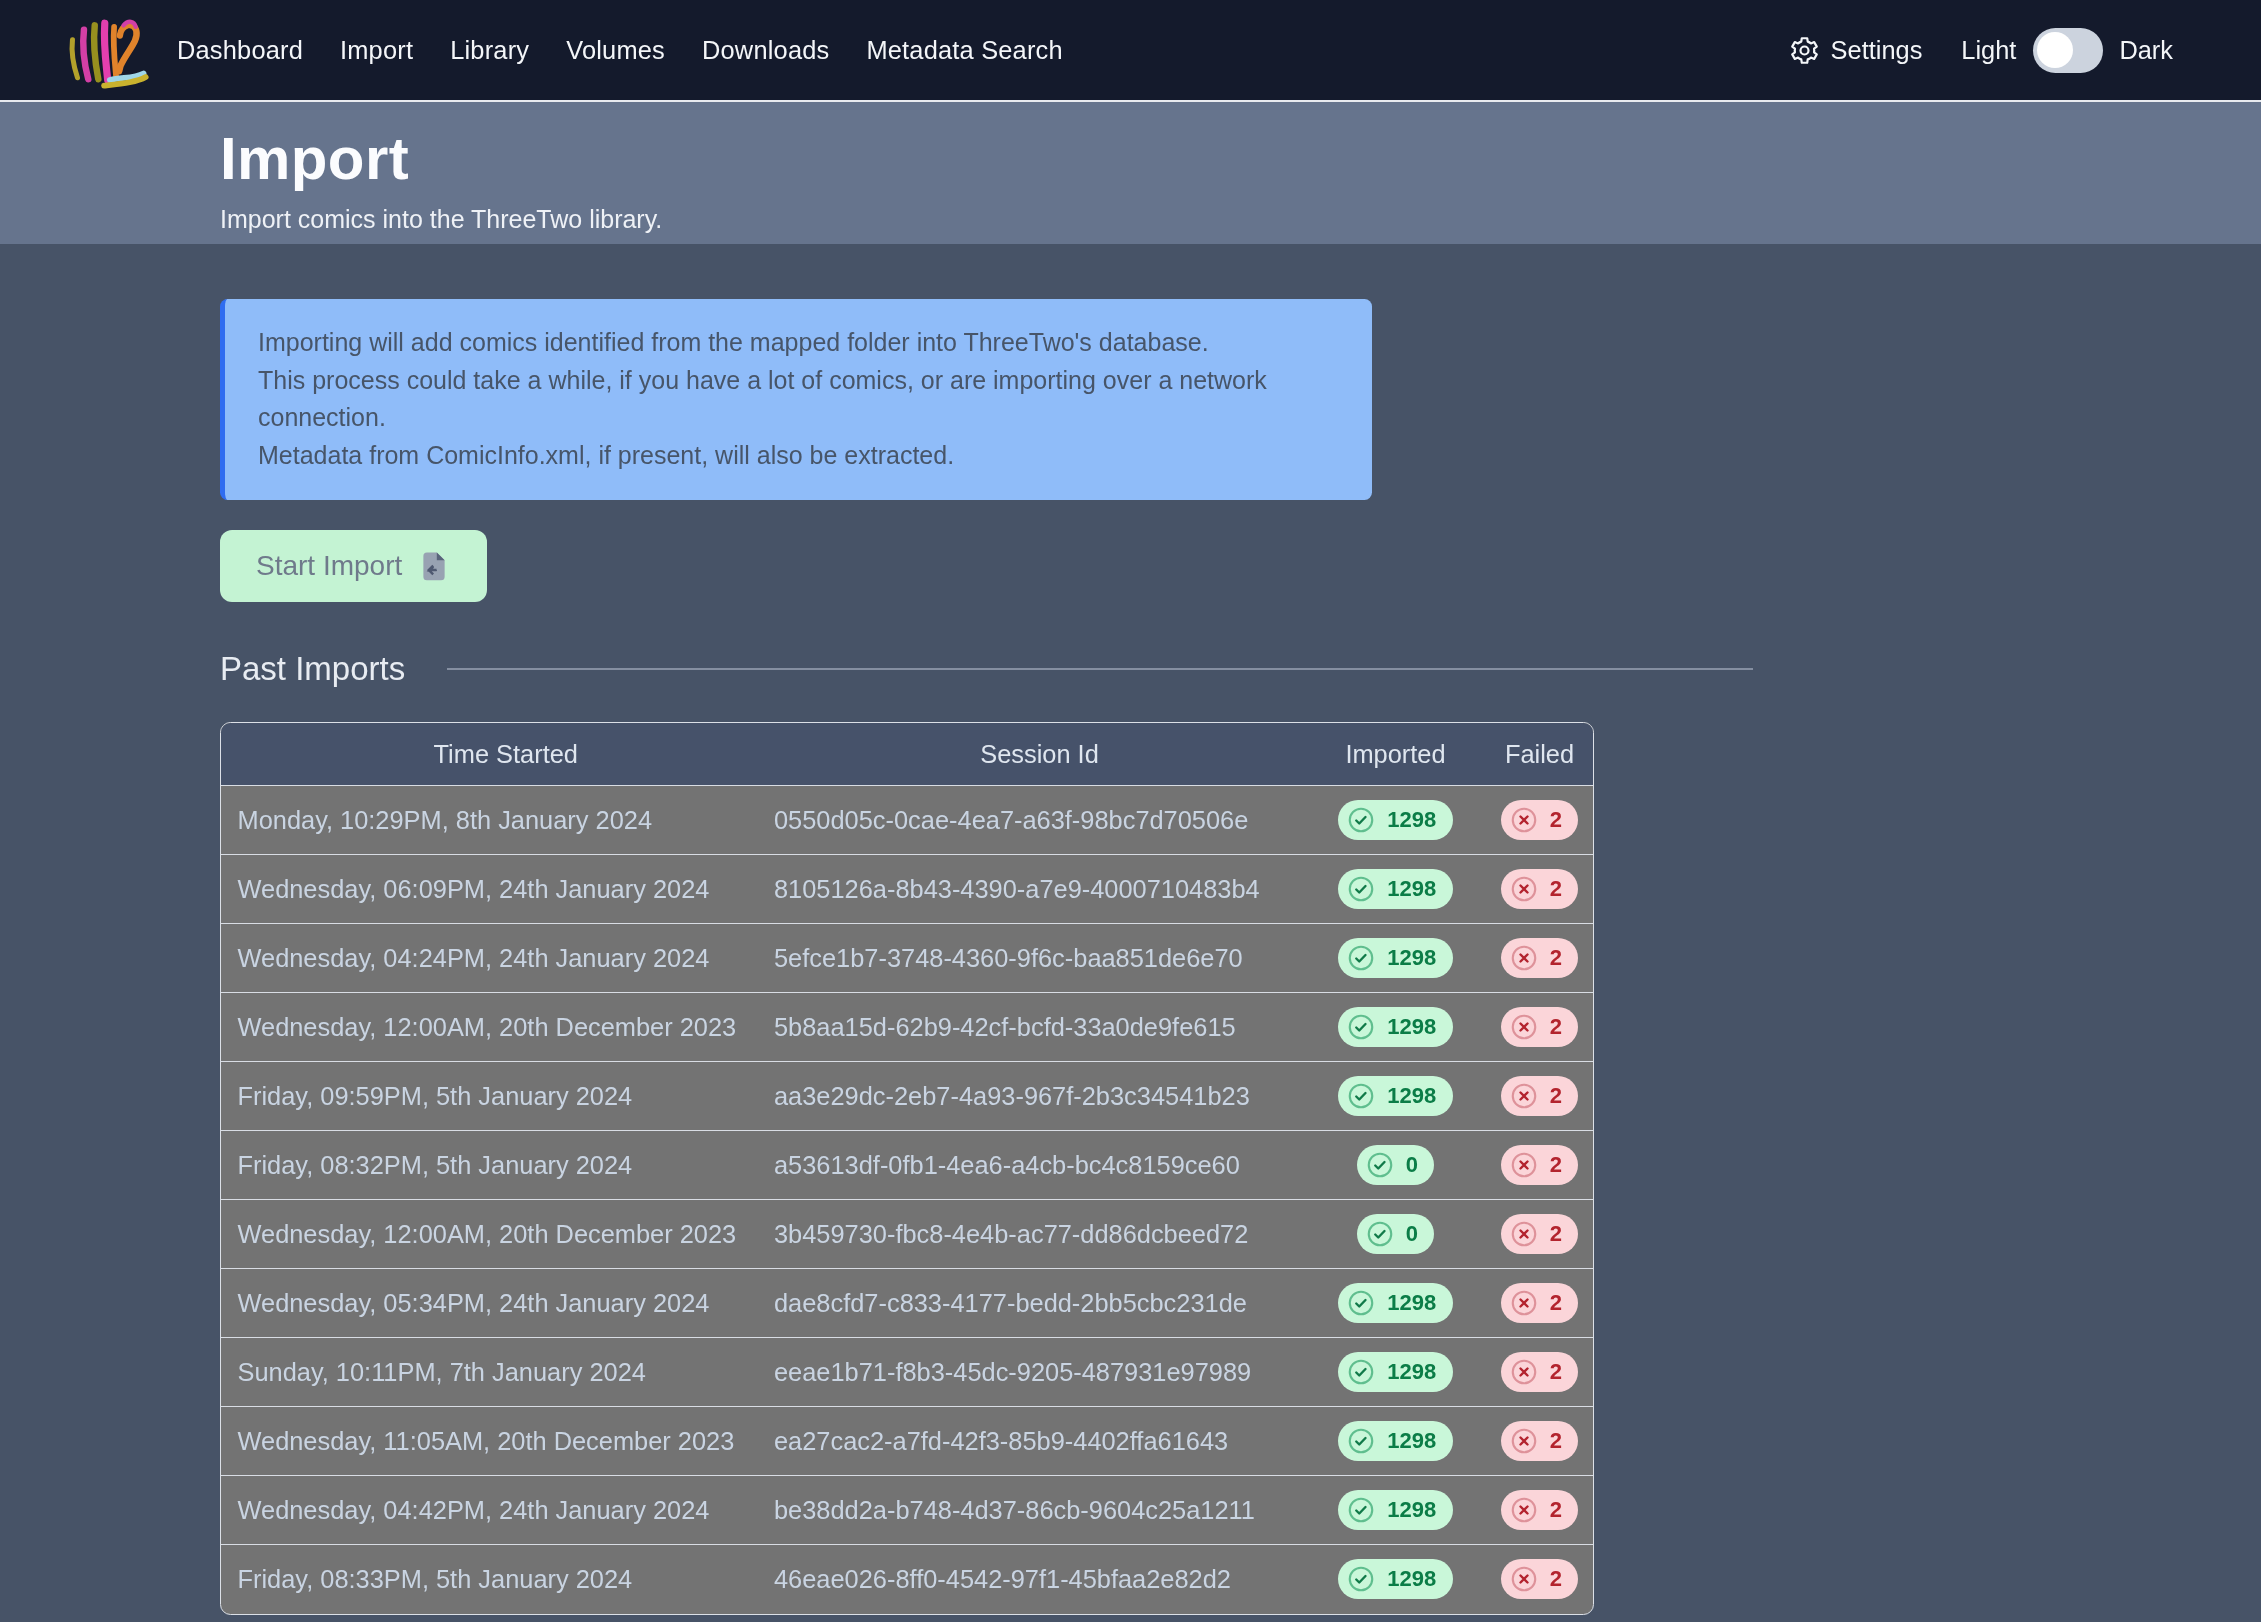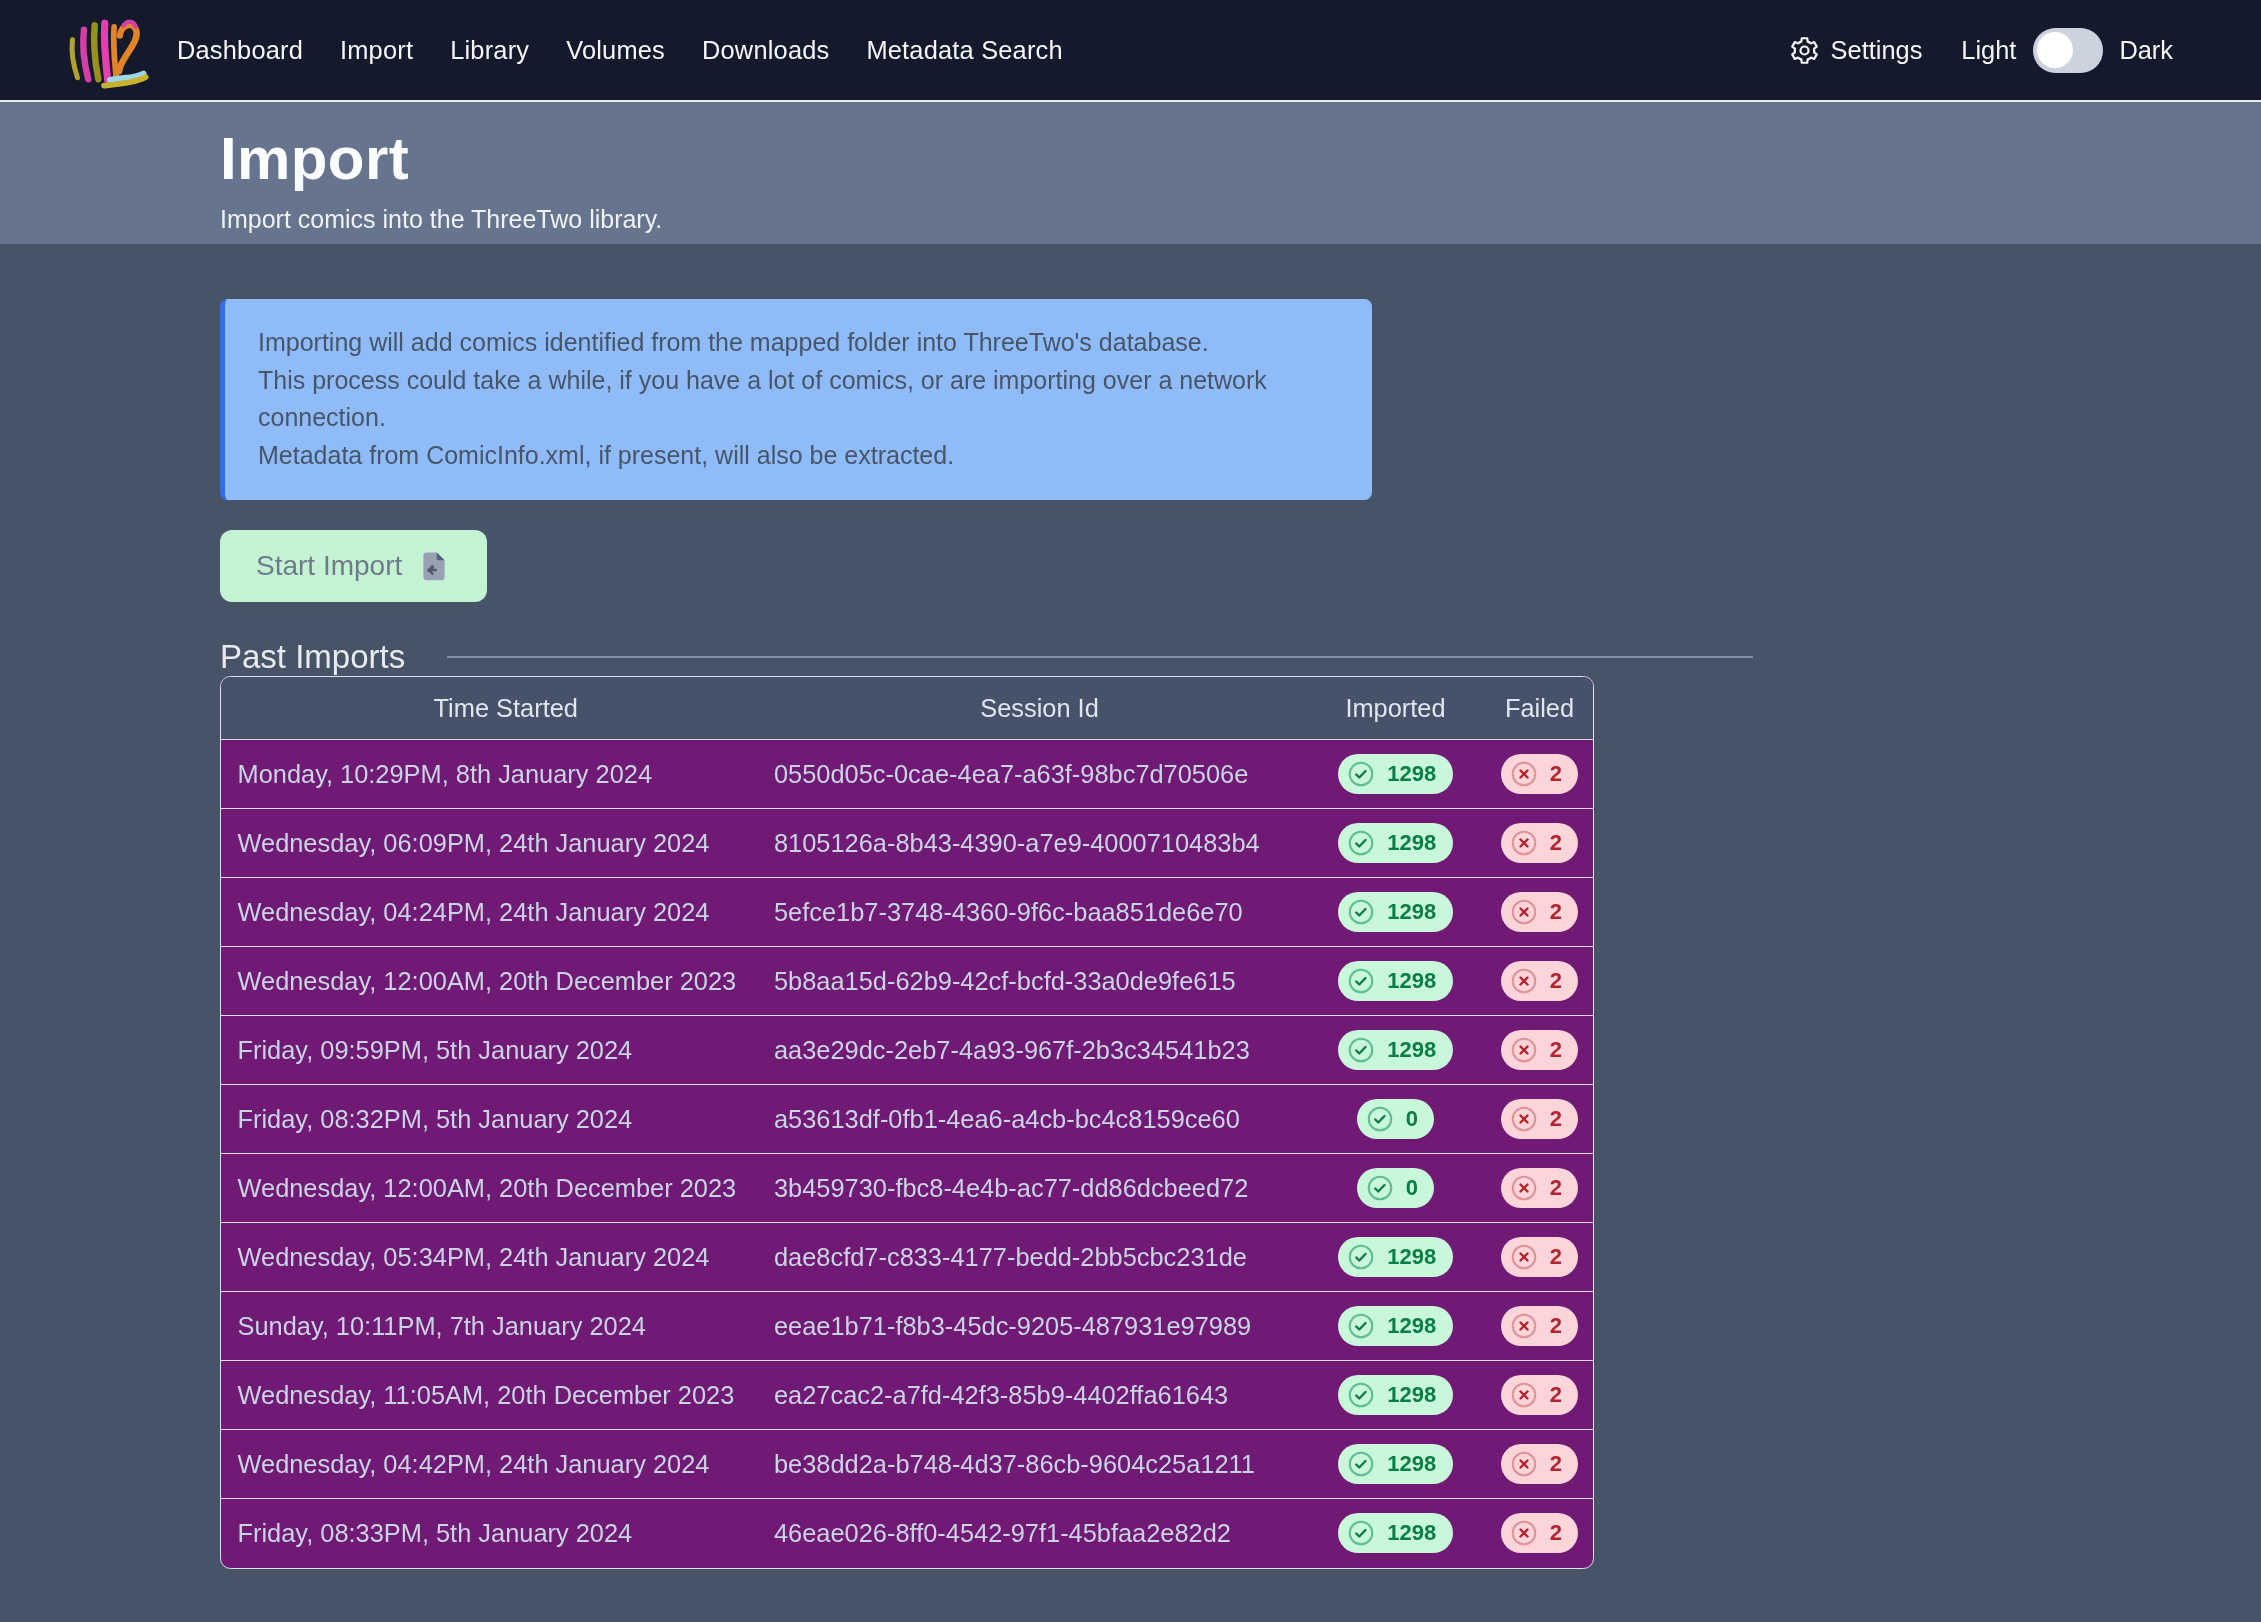--- a/index.html
+++ b/index.html
@@ -38,27 +38,27 @@
     width:1152px; background:#8fbcf9; border-left:5.2px solid #2f6cf0;
     border-radius:7.5px; padding:25.4px 33px; color:#475569;
     font-size:25px; line-height:1.5; font-weight:500;
   }
   .start-btn {
     margin-top:30px; display:inline-flex; align-items:center; gap:15px;
     background:#c4f3d3; border:none; border-radius:12px; height:72px;
     padding:0 36px; color:#6f7a8b; font-size:28px;
     font-family:"Liberation Sans","DejaVu Sans",sans-serif; cursor:pointer;
   }
-  .section-head { margin-top:36px; width:1533px; display:flex; align-items:center; gap:42px; }
+  .section-head { margin-top:48px; width:1533px; display:flex; align-items:center; gap:42px; }
   .section-title { color:#e8ecf2; font-size:33px; font-weight:500; white-space:nowrap; }
   .section-rule { flex:1; height:1.5px; background:#9aa3b4; opacity:.75; }
   
   .table-wrap {
-    width:1374px; border:1.5px solid #dce0e7;
-    border-radius:10.5px; background:#701a75; overflow:hidden;
+    margin-top:34px; width:1374px; border:1.5px solid #dce0e7;
+    border-radius:10.5px; background:#737373; overflow:hidden;
   }
   table { width:100%; border-collapse:collapse; }
   thead th {
     height:63px; font-size:25.4px; font-weight:400; color:#dfe6ef;
     text-align:center; border-bottom:1.5px solid #d9dde4; background:#46526a;
   }
   tbody td { height:69px; font-size:25.4px; color:#c9d4e2; border-bottom:1.5px solid #d9dde4; vertical-align:middle; }
   tbody tr:last-child td { border-bottom:none; }
   .c-time  { width:553px; padding-left:16.5px; }
   .c-session { width:531px; }

